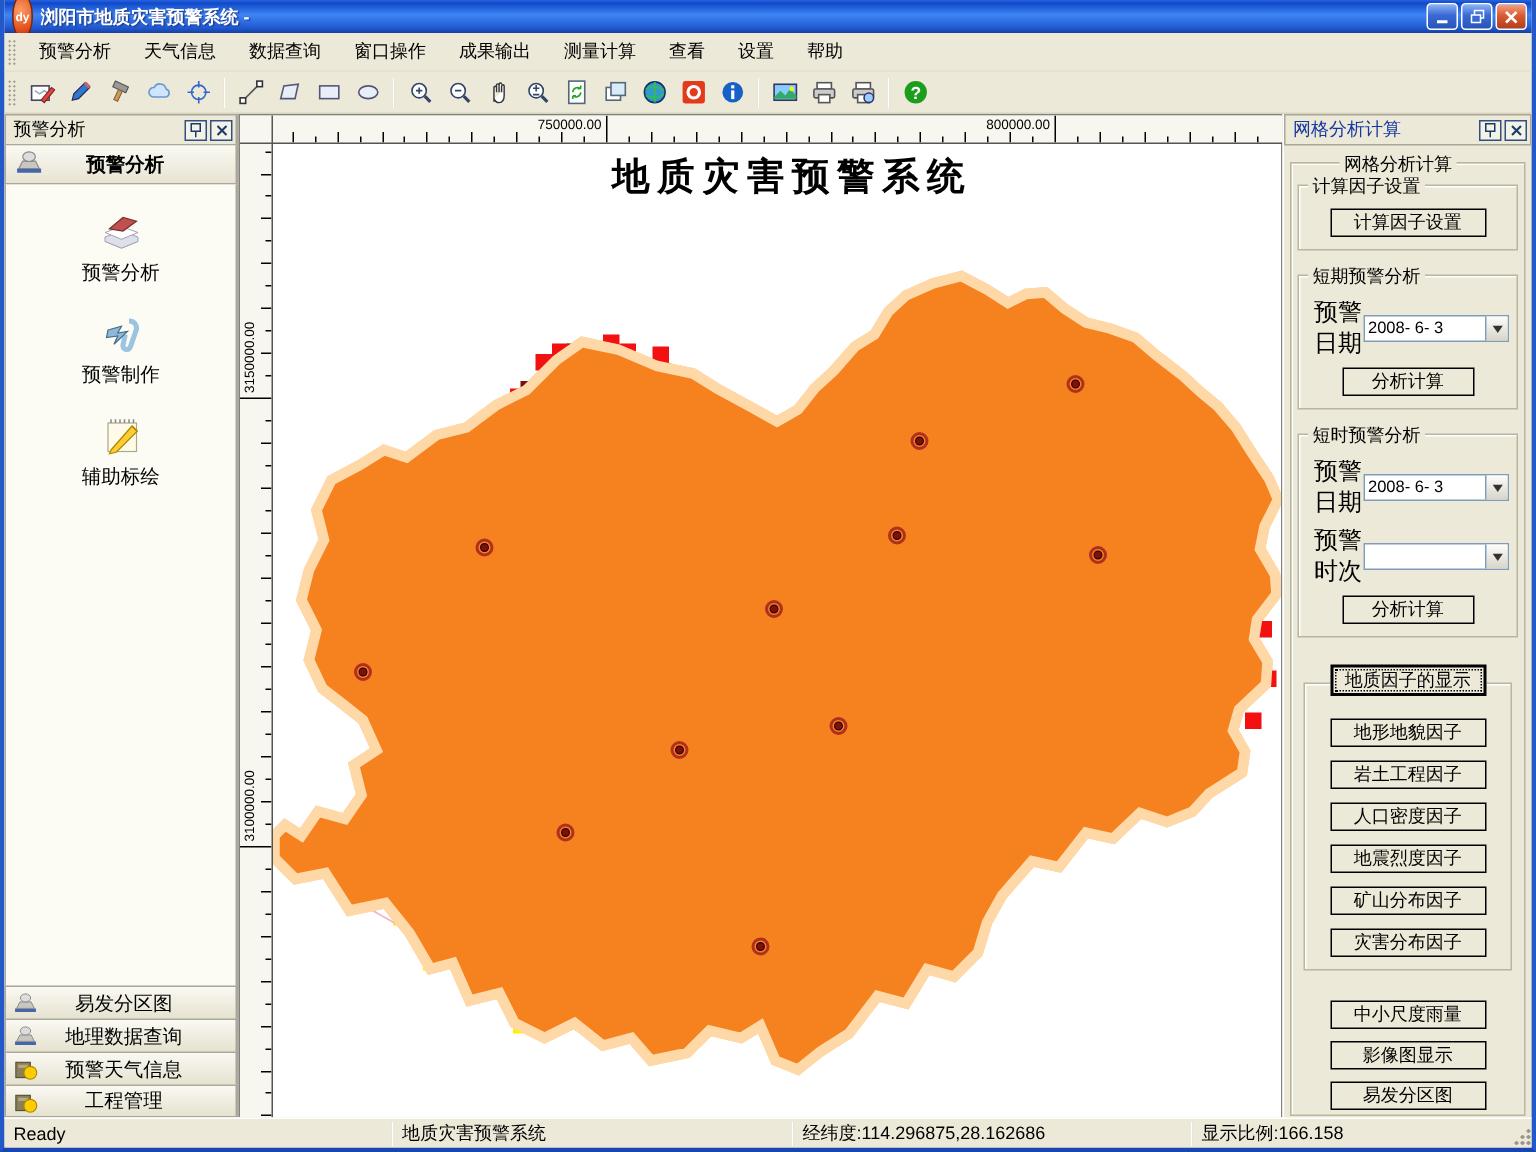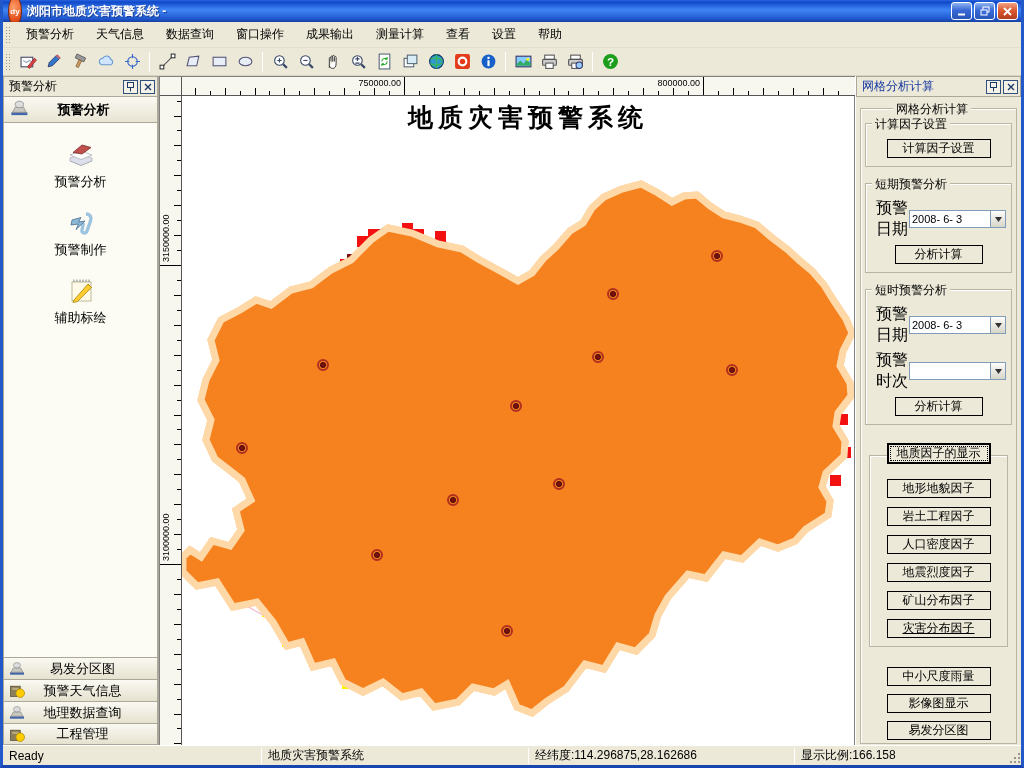--- a/index.html
+++ b/index.html
@@ -350,33 +350,33 @@
           <div class="bottom-bar">
             <svg width="18" height="15" viewBox="0 0 15 14">
               <path d="M1 10.5h13v2.3H1z" fill="#46a"></path>
               <path d="M4 6.5h7l2 4H2z" fill="#c8c8c0" stroke="#888" stroke-width="0.6"></path>
               <ellipse cx="7.5" cy="4" rx="3.2" ry="2.5" fill="#ddd" stroke="#888" stroke-width="0.6"></ellipse>
             </svg>
             <span class="bb-label">易发分区图</span>
           </div>
           <div class="bottom-bar">
             <svg width="18" height="15" viewBox="0 0 15 14">
+              <path d="M1 10.5h13v2.3H1z" fill="#46a"></path>
+              <path d="M4 6.5h7l2 4H2z" fill="#c8c8c0" stroke="#888" stroke-width="0.6"></path>
+              <ellipse cx="7.5" cy="4" rx="3.2" ry="2.5" fill="#ddd" stroke="#888" stroke-width="0.6"></ellipse>
+            </svg>
+            <span class="bb-label">地理数据查询</span>
+          </div>
+          <div class="bottom-bar">
+            <svg width="18" height="15" viewBox="0 0 15 14">
               <rect x="1.5" y="3" width="9" height="9.5" fill="#8a7f5a" stroke="#554d32" stroke-width="0.7"></rect>
               <rect x="3" y="4.5" width="6" height="2" fill="#b5aa80"></rect>
               <circle cx="10.5" cy="9.5" r="4" fill="#fc0" stroke="#a80" stroke-width="0.7"></circle>
             </svg>
             <span class="bb-label">预警天气信息</span>
-          </div>
-          <div class="bottom-bar">
-            <svg width="18" height="15" viewBox="0 0 15 14">
-              <path d="M1 10.5h13v2.3H1z" fill="#46a"></path>
-              <path d="M4 6.5h7l2 4H2z" fill="#c8c8c0" stroke="#888" stroke-width="0.6"></path>
-              <ellipse cx="7.5" cy="4" rx="3.2" ry="2.5" fill="#ddd" stroke="#888" stroke-width="0.6"></ellipse>
-            </svg>
-            <span class="bb-label">地理数据查询</span>
           </div>
           <div class="bottom-bar">
             <svg width="18" height="15" viewBox="0 0 15 14">
               <rect x="1.5" y="3" width="9" height="9.5" fill="#8a7f5a" stroke="#554d32" stroke-width="0.7"></rect>
               <rect x="3" y="4.5" width="6" height="2" fill="#b5aa80"></rect>
               <circle cx="10.5" cy="9.5" r="4" fill="#fc0" stroke="#a80" stroke-width="0.7"></circle>
             </svg>
             <span class="bb-label">工程管理</span>
           </div>
         </div>
@@ -806,21 +806,21 @@
           </div>
 
           <button class="rp-btn focused" style="margin-top:18px; position:relative; z-index:2;">地质因子的显示</button>
           <div class="factor-box">
             <div>
                 <button class="rp-btn" style="margin: 9px auto 0px;">地形地貌因子</button>
                 <button class="rp-btn" style="margin: 9px auto 0px;">岩土工程因子</button>
                 <button class="rp-btn" style="margin: 9px auto 0px;">人口密度因子</button>
                 <button class="rp-btn" style="margin: 9px auto 0px;">地震烈度因子</button>
                 <button class="rp-btn" style="margin: 9px auto 0px;">矿山分布因子</button>
-                <button class="rp-btn" style="margin: 9px auto 0px; text-decoration: underline;">灾害分布因子</button>
+                <button class="rp-btn" style="margin: 9px auto 0px;">灾害分布因子</button>
               </div>
           </div>
 
           <div style="margin-top:20px;">
               <button class="rp-btn" style="margin: 8px auto 0px;">中小尺度雨量</button>
               <button class="rp-btn" style="margin: 8px auto 0px;">影像图显示</button>
               <button class="rp-btn" style="margin: 8px auto 0px;">易发分区图</button>
               <button class="rp-btn" style="margin: 8px auto 0px;">灾点查询</button>
               <button class="rp-btn" style="margin: 8px auto 0px;">清空显示</button>
             </div>

